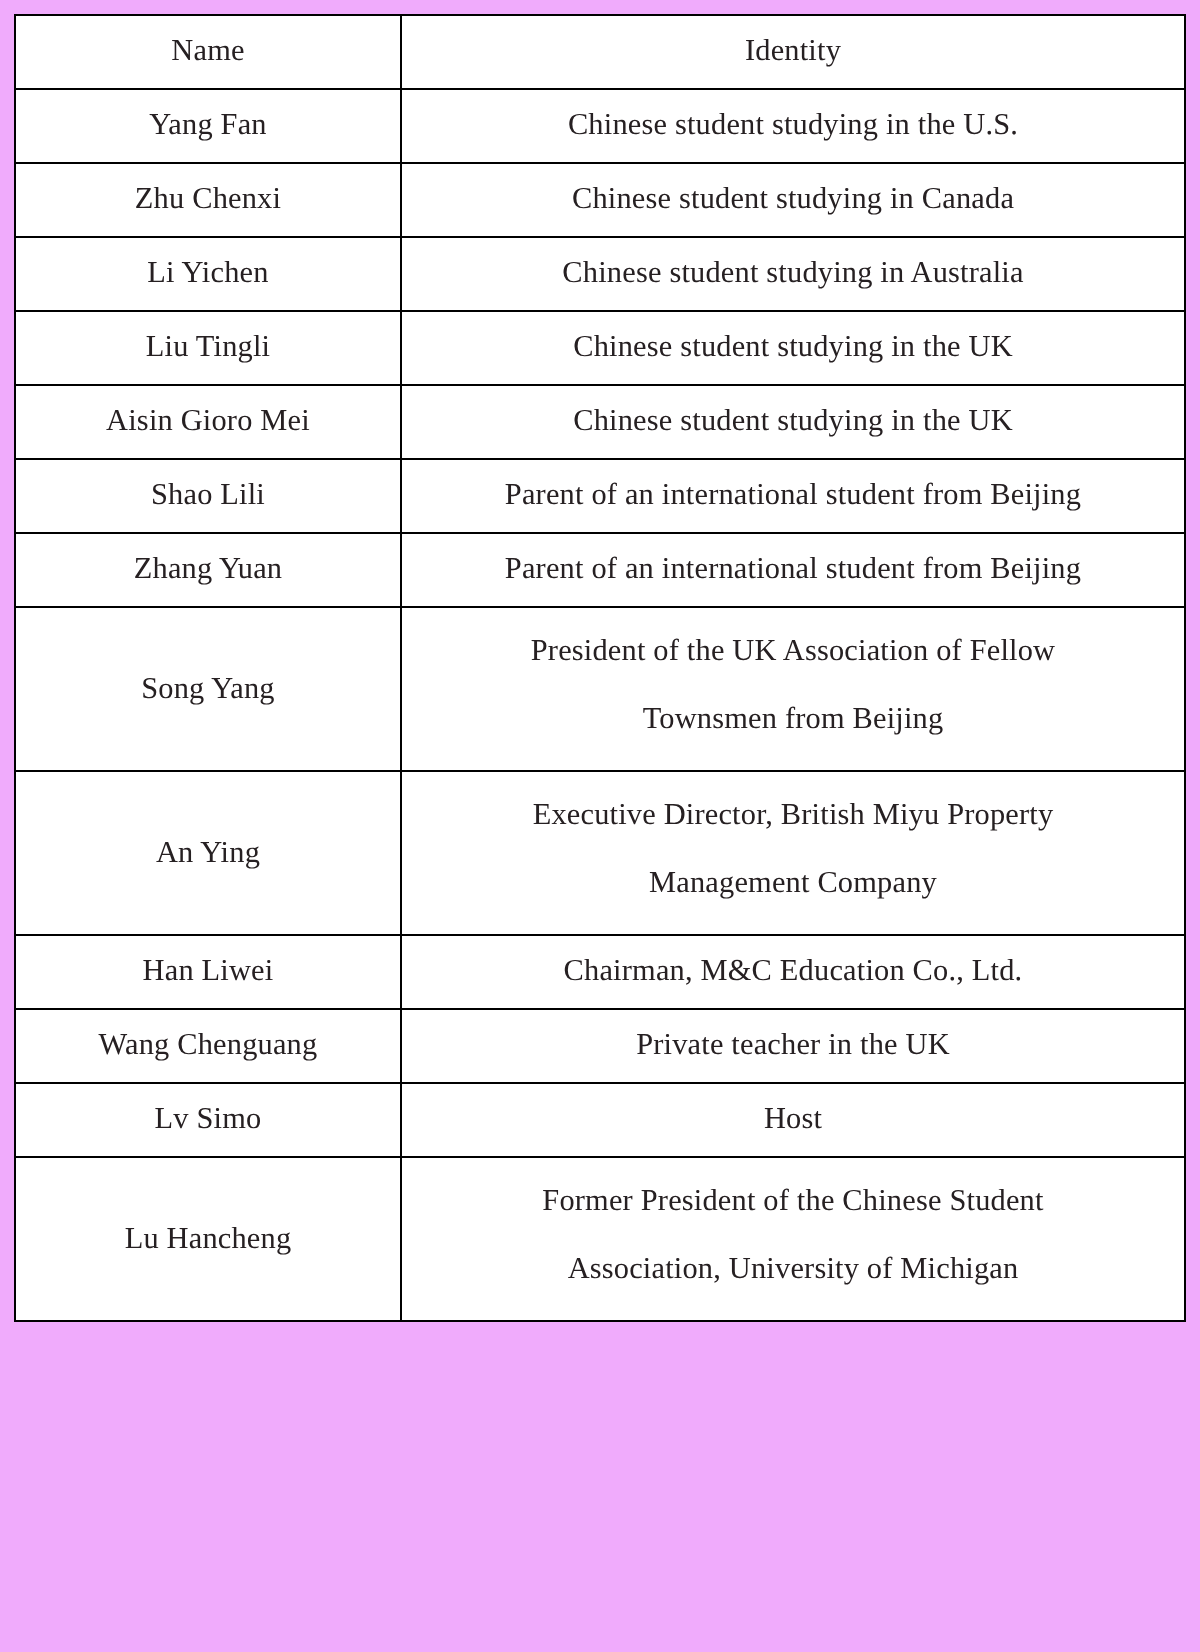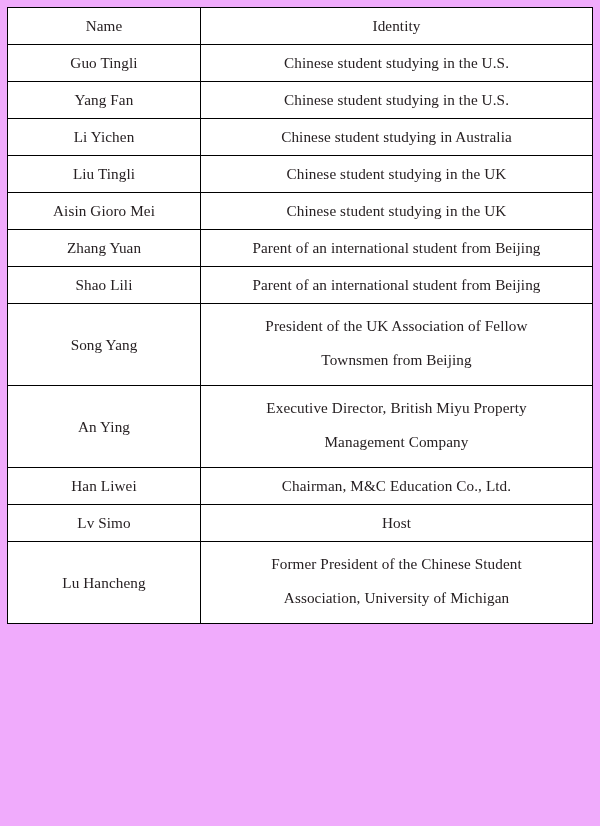--- a/index.html
+++ b/index.html
@@ -75,29 +75,29 @@
       <col class="col-identity">
     </colgroup>
     <thead>
       <tr class="row-single">
         <th class="name-cell">Name</th>
         <th class="identity-cell">Identity</th>
       </tr>
     </thead>
     <tbody id="table-body">
         <tr class="row-single">
-          <td class="name-cell">Guo Tingli</td>
+          <td class="name-cell">Yang Fan</td>
           <td class="identity-cell">
             <span class="identity-line">Chinese student studying in the U.S.</span>
           </td>
         </tr>
         <tr class="row-single">
-          <td class="name-cell">Yang Fan</td>
+          <td class="name-cell">Zhu Chenxi</td>
           <td class="identity-cell">
-            <span class="identity-line">Chinese student studying in the U.S.</span>
+            <span class="identity-line">Chinese student studying in Canada</span>
           </td>
         </tr>
         <tr class="row-single">
           <td class="name-cell">Li Yichen</td>
           <td class="identity-cell">
             <span class="identity-line">Chinese student studying in Australia</span>
           </td>
         </tr>
         <tr class="row-single">
           <td class="name-cell">Liu Tingli</td>
@@ -105,27 +105,27 @@
             <span class="identity-line">Chinese student studying in the UK</span>
           </td>
         </tr>
         <tr class="row-single">
           <td class="name-cell">Aisin Gioro Mei</td>
           <td class="identity-cell">
             <span class="identity-line">Chinese student studying in the UK</span>
           </td>
         </tr>
         <tr class="row-single">
-          <td class="name-cell">Zhang Yuan</td>
+          <td class="name-cell">Shao Lili</td>
           <td class="identity-cell">
             <span class="identity-line">Parent of an international student from Beijing</span>
           </td>
         </tr>
         <tr class="row-single">
-          <td class="name-cell">Shao Lili</td>
+          <td class="name-cell">Zhang Yuan</td>
           <td class="identity-cell">
             <span class="identity-line">Parent of an international student from Beijing</span>
           </td>
         </tr>
         <tr class="row-double">
           <td class="name-cell">Song Yang</td>
           <td class="identity-cell">
             <span class="identity-line">President of the UK Association of Fellow</span>
             <span class="identity-line">Townsmen from Beijing</span>
           </td>
@@ -137,20 +137,26 @@
             <span class="identity-line">Management Company</span>
           </td>
         </tr>
         <tr class="row-single">
           <td class="name-cell">Han Liwei</td>
           <td class="identity-cell">
             <span class="identity-line">Chairman, M&amp;C Education Co., Ltd.</span>
           </td>
         </tr>
         <tr class="row-single">
+          <td class="name-cell">Wang Chenguang</td>
+          <td class="identity-cell">
+            <span class="identity-line">Private teacher in the UK</span>
+          </td>
+        </tr>
+        <tr class="row-single">
           <td class="name-cell">Lv Simo</td>
           <td class="identity-cell">
             <span class="identity-line">Host</span>
           </td>
         </tr>
         <tr class="row-double">
           <td class="name-cell">Lu Hancheng</td>
           <td class="identity-cell">
             <span class="identity-line">Former President of the Chinese Student</span>
             <span class="identity-line">Association, University of Michigan</span>

